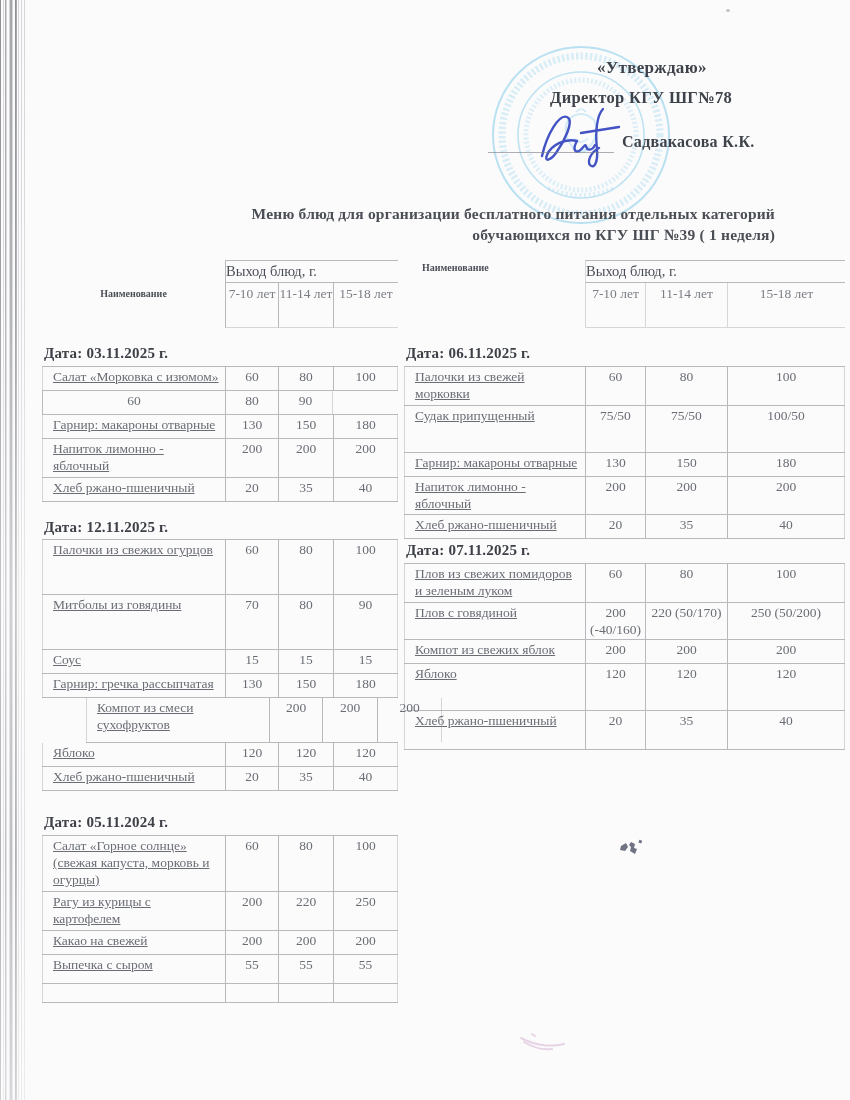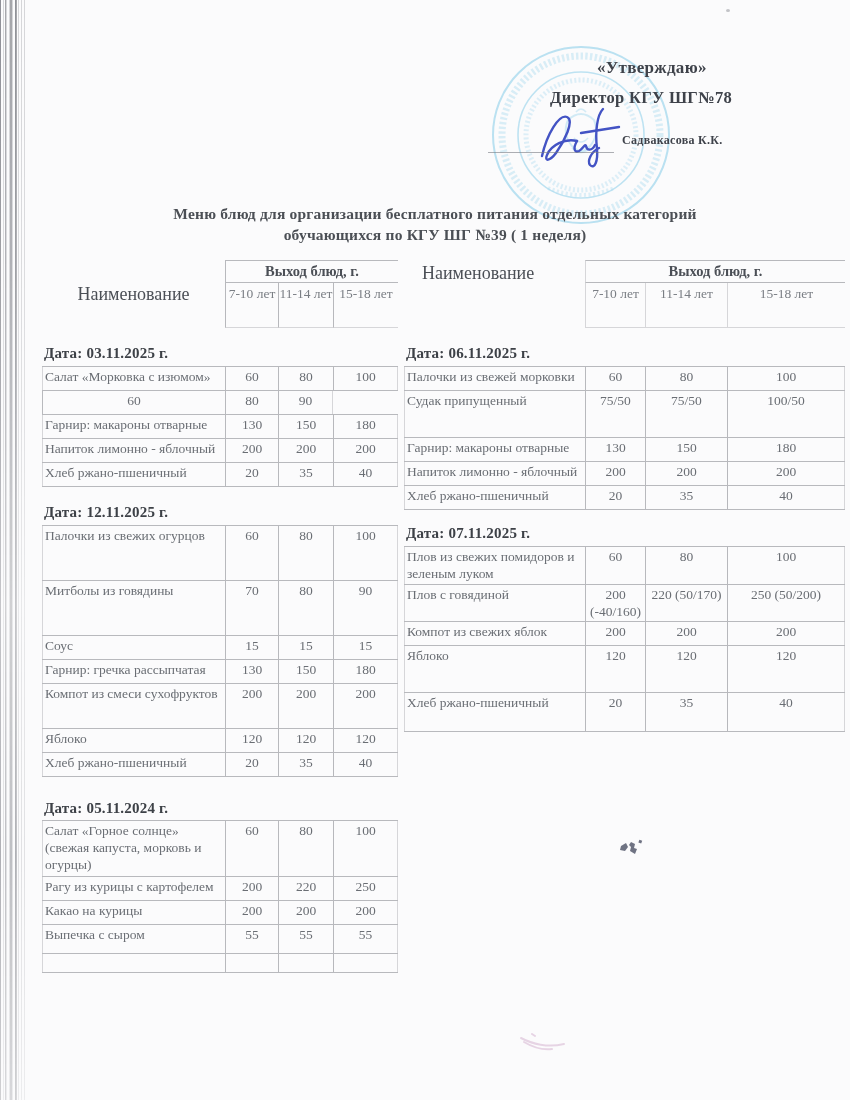--- a/index.html
+++ b/index.html
@@ -19,47 +19,47 @@
     -webkit-mask-image:linear-gradient(180deg,#000 0%,rgba(0,0,0,.85) 25%,rgba(0,0,0,.5) 55%,rgba(0,0,0,.7) 78%,rgba(0,0,0,.4) 100%);
     mask-image:linear-gradient(180deg,#000 0%,rgba(0,0,0,.85) 25%,rgba(0,0,0,.5) 55%,rgba(0,0,0,.7) 78%,rgba(0,0,0,.4) 100%);
   }
   .dot-artifact{position:absolute;left:726px;top:9px;width:4px;height:3px;background:rgba(110,112,120,.4);border-radius:50%;}
   .stamp{position:absolute;left:488px;top:42px;}
   .approval{position:absolute;left:480px;top:58px;width:310px;color:#3e424a;}
   .appr-l1{position:absolute;left:117px;top:0;font-weight:bold;font-size:17px;letter-spacing:.3px;}
   .appr-l2{position:absolute;left:70px;top:30px;font-weight:bold;font-size:16.5px;letter-spacing:.3px;}
   .sig-svg{position:absolute;left:55px;top:44px;}
   .sig-line{position:absolute;left:8px;top:94px;width:126px;border-top:1px solid rgba(120,124,130,.6);}
-  .appr-name{position:absolute;left:142px;top:75px;font-weight:bold;font-size:12px;letter-spacing:.3px;}
-  .doc-title{position:absolute;left:95px;top:203px;width:680px;text-align:center;
+  .appr-name{position:absolute;left:142px;top:75px;font-weight:bold;font-size:16px;letter-spacing:.3px;}
+  .doc-title{position:absolute;left:95px;top:203px;width:680px;text-align:right;
     font-weight:bold;font-size:15.5px;line-height:21px;color:#4b4f55;letter-spacing:.2px;}
   
   .menu-col{position:absolute;font-size:13.5px;line-height:1.25;color:#6a6e74;
     --ln:rgba(118,120,126,.5);--lnf:rgba(118,120,126,.28);}
   #table-left{left:42px;top:260px;width:356px;}
   #table-right{left:404px;top:260px;width:441px;}
   .t-left .cols{display:grid;grid-template-columns:183px 53px 55px 65px;}
   .t-right .cols{display:grid;grid-template-columns:181px 60px 82px 118px;}
   .thead .h-name{grid-row:1/3;grid-column:1;display:flex;align-items:center;justify-content:center;
-    font-weight:normal;font-size:18px;color:#4b4f56;}
+    font-weight:bold;font-size:10px;color:#4b4f56;}
   .t-right .thead .h-name{align-items:flex-start;padding-top:2px;justify-content:flex-start;padding-left:18px;}
-  .thead .h-out{grid-column:2/5;text-align:center;font-weight:bold;font-size:14.5px;color:#4b4f56;
+  .thead .h-out{grid-column:2/5;font-weight:normal;font-size:14.5px;color:#4b4f56;
     border-top:1px solid var(--ln);border-bottom:1px solid var(--ln);border-left:1px solid var(--ln);padding:1px 0 2px;}
   .thead .h-age{border-left:1px solid var(--ln);border-bottom:1px solid var(--lnf);
     text-align:center;padding-top:3px;min-height:41px;color:#7a7e84;font-size:13.5px;}
   .t-right .thead .h-out{border-left:1px solid var(--lnf);}
   .t-right .thead .h-age{border-left:1px solid var(--lnf);}
   .sect{margin-top:14px;}
   .sect:first-of-type{margin-top:17px;}
   #table-left .sect:nth-of-type(4){margin-top:20px;}
-  #table-right .sect:nth-of-type(3){margin-top:12px;}
+  #table-right .sect:nth-of-type(3){margin-top:0;}
   .sect-date{font-weight:bold;font-size:15px;color:#3d4147;padding:2px 0 3px 2px;letter-spacing:.2px;}
   .rows{border-top:1px solid var(--ln);}
   .row{border-bottom:1px solid var(--ln);min-height:23px;}
-  .cell-name{padding:2px 4px 2px 2px;border-left:1px solid var(--lnf);}
+  .cell-name{padding:2px 4px 2px 10px;border-left:1px solid var(--lnf);text-decoration:underline;}
   .cell-val{border-left:1px solid var(--ln);text-align:center;padding-top:2px;}
   .cell-val:last-child{border-right:1px solid var(--lnf);}
   
   .smudge{position:absolute;left:615px;top:836px;}
   .pink-mark{position:absolute;left:518px;top:1028px;}
 </style>
 </head>
 <body>
 
 <div class="page">
@@ -161,21 +161,21 @@
             <div class="cell-val">15</div>
             <div class="cell-val">15</div>
             <div class="cell-val">15</div>
           </div>
           <div class="row cols">
             <div class="cell-name">Гарнир: гречка рассыпчатая</div>
             <div class="cell-val">130</div>
             <div class="cell-val">150</div>
             <div class="cell-val">180</div>
           </div>
-          <div class="row cols" style="min-height: 44px;">
+          <div class="row cols" style="min-height: 44px; margin-left: 44px;">
             <div class="cell-name">Компот из смеси сухофруктов</div>
             <div class="cell-val">200</div>
             <div class="cell-val">200</div>
             <div class="cell-val">200</div>
           </div>
           <div class="row cols">
             <div class="cell-name">Яблоко</div>
             <div class="cell-val">120</div>
             <div class="cell-val">120</div>
             <div class="cell-val">120</div>
@@ -197,21 +197,21 @@
             <div class="cell-val">80</div>
             <div class="cell-val">100</div>
           </div>
           <div class="row cols">
             <div class="cell-name">Рагу из курицы с картофелем</div>
             <div class="cell-val">200</div>
             <div class="cell-val">220</div>
             <div class="cell-val">250</div>
           </div>
           <div class="row cols">
-            <div class="cell-name">Какао на курицы</div>
+            <div class="cell-name">Какао на свежей</div>
             <div class="cell-val">200</div>
             <div class="cell-val">200</div>
             <div class="cell-val">200</div>
           </div>
           <div class="row cols" style="min-height: 28px;">
             <div class="cell-name">Выпечка с сыром</div>
             <div class="cell-val">55</div>
             <div class="cell-val">55</div>
             <div class="cell-val">55</div>
           </div>

